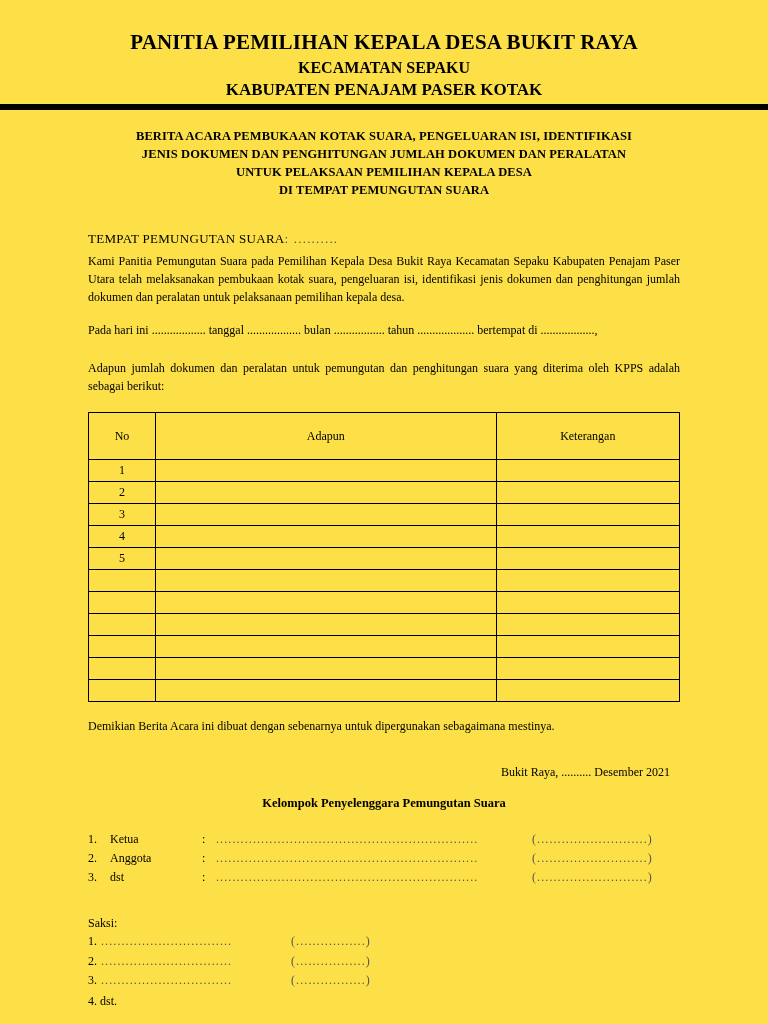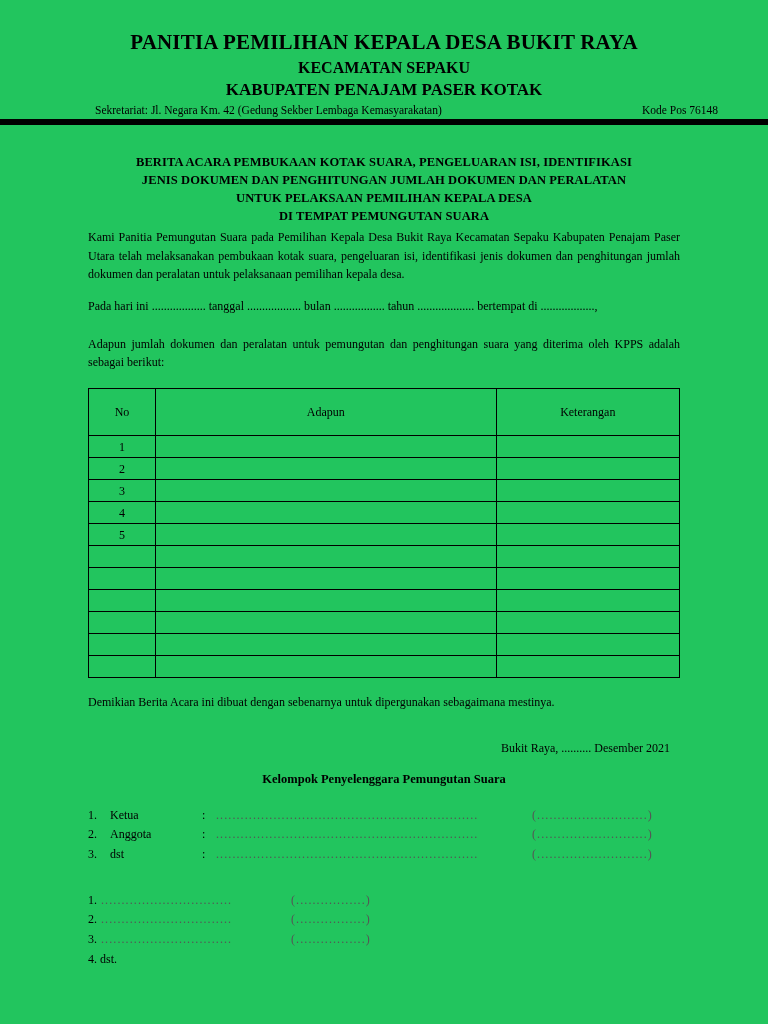--- a/index.html
+++ b/index.html
@@ -11,21 +11,21 @@
     width: 768px;
     height: 1024px;
     font-family: "Liberation Serif", "DejaVu Serif", serif;
     color: #000000;
     overflow: hidden;
   }
   .page {
     position: relative;
     width: 768px;
     height: 1024px;
-    background: #22c55e;
+    background: #fde047;
     box-sizing: border-box;
   }
 
   
   .letterhead {
     padding: 30px 45px 0 45px;
     text-align: center;
   }
   .lh-line1 {
     font-size: 21px;
@@ -58,21 +58,21 @@
   .lh-addr-right { white-space: nowrap; }
   .lh-rule {
     margin: 3px 0 0 0;
     height: 5px;
     background: #000000;
     border-bottom: 1px solid #000000;
   }
 
   
   .doc-title {
-    margin: 29px 60px 0 60px;
+    margin: 18px 60px 0 60px;
     text-align: center;
     font-size: 12.5px;
     font-weight: bold;
     line-height: 1.42;
     letter-spacing: 0.1px;
   }
 
   
   .body-wrap {
     margin: 0 88px 0 88px;
@@ -199,36 +199,35 @@
 </style>
 </head>
 <body>
 
 <div class="page">
 
   <div class="letterhead">
     <div class="lh-line1">PANITIA PEMILIHAN KEPALA DESA BUKIT RAYA</div>
     <div class="lh-line2">KECAMATAN SEPAKU</div>
     <div class="lh-line3">KABUPATEN PENAJAM PASER KOTAK</div>
-    <div class="lh-addr-row">
-      <span class="lh-addr-left">Sekretariat: Jl. Negara  Km. 42 (Gedung Sekber Lembaga Kemasyarakatan)</span>
-      <span class="lh-addr-right">Kode Pos 76148</span>
-    </div>
   </div>
   <div class="lh-rule"></div>
 
   <div class="doc-title">
     <div>BERITA ACARA PEMBUKAAN KOTAK SUARA, PENGELUARAN ISI, IDENTIFIKASI</div>
     <div>JENIS DOKUMEN DAN PENGHITUNGAN JUMLAH DOKUMEN DAN PERALATAN</div>
     <div>UNTUK PELAKSAAN PEMILIHAN KEPALA DESA</div>
     <div>DI TEMPAT PEMUNGUTAN SUARA</div>
   </div>
 
   <div class="body-wrap">
 
+    <div class="tps-line">
+      <span>TEMPAT PEMUNGUTAN SUARA</span><span class="dots">: ..........</span>
+    </div>
 
     <div class="para tight">Kami Panitia Pemungutan Suara pada Pemilihan Kepala Desa Bukit Raya Kecamatan Sepaku Kabupaten Penajam Paser Utara telah melaksanakan pembukaan kotak suara, pengeluaran isi, identifikasi jenis dokumen dan penghitungan jumlah dokumen dan peralatan untuk pelaksanaan pemilihan kepala desa.</div>
 
     <div class="para">Pada hari ini .................. tanggal .................. bulan ................. tahun ................... bertempat di ..................,</div>
 
     <div class="para-spaced">Adapun jumlah dokumen dan peralatan untuk pemungutan dan penghitungan suara yang diterima oleh KPPS adalah sebagai berikut:</div>
 
     <table class="doc-table">
       <thead>
         <tr>
@@ -320,20 +319,21 @@
         <div class="sig-row">
           <span class="sig-num">3.</span>
           <span class="sig-role">dst</span>
           <span class="sig-colon">:</span>
           <span class="sig-fill">................................................................</span>
           <span class="sig-paren">(...........................)</span>
         </div>
       </div>
 
     <div class="saksi-block">
+      <div class="saksi-label">Saksi:</div>
       <div id="witness-list">
           <div class="saksi-row">
             <span class="saksi-num">1.</span>
             <span class="saksi-fill">................................</span>
             <span class="saksi-paren">(.................)</span>
           </div>
           <div class="saksi-row">
             <span class="saksi-num">2.</span>
             <span class="saksi-fill">................................</span>
             <span class="saksi-paren">(.................)</span>

